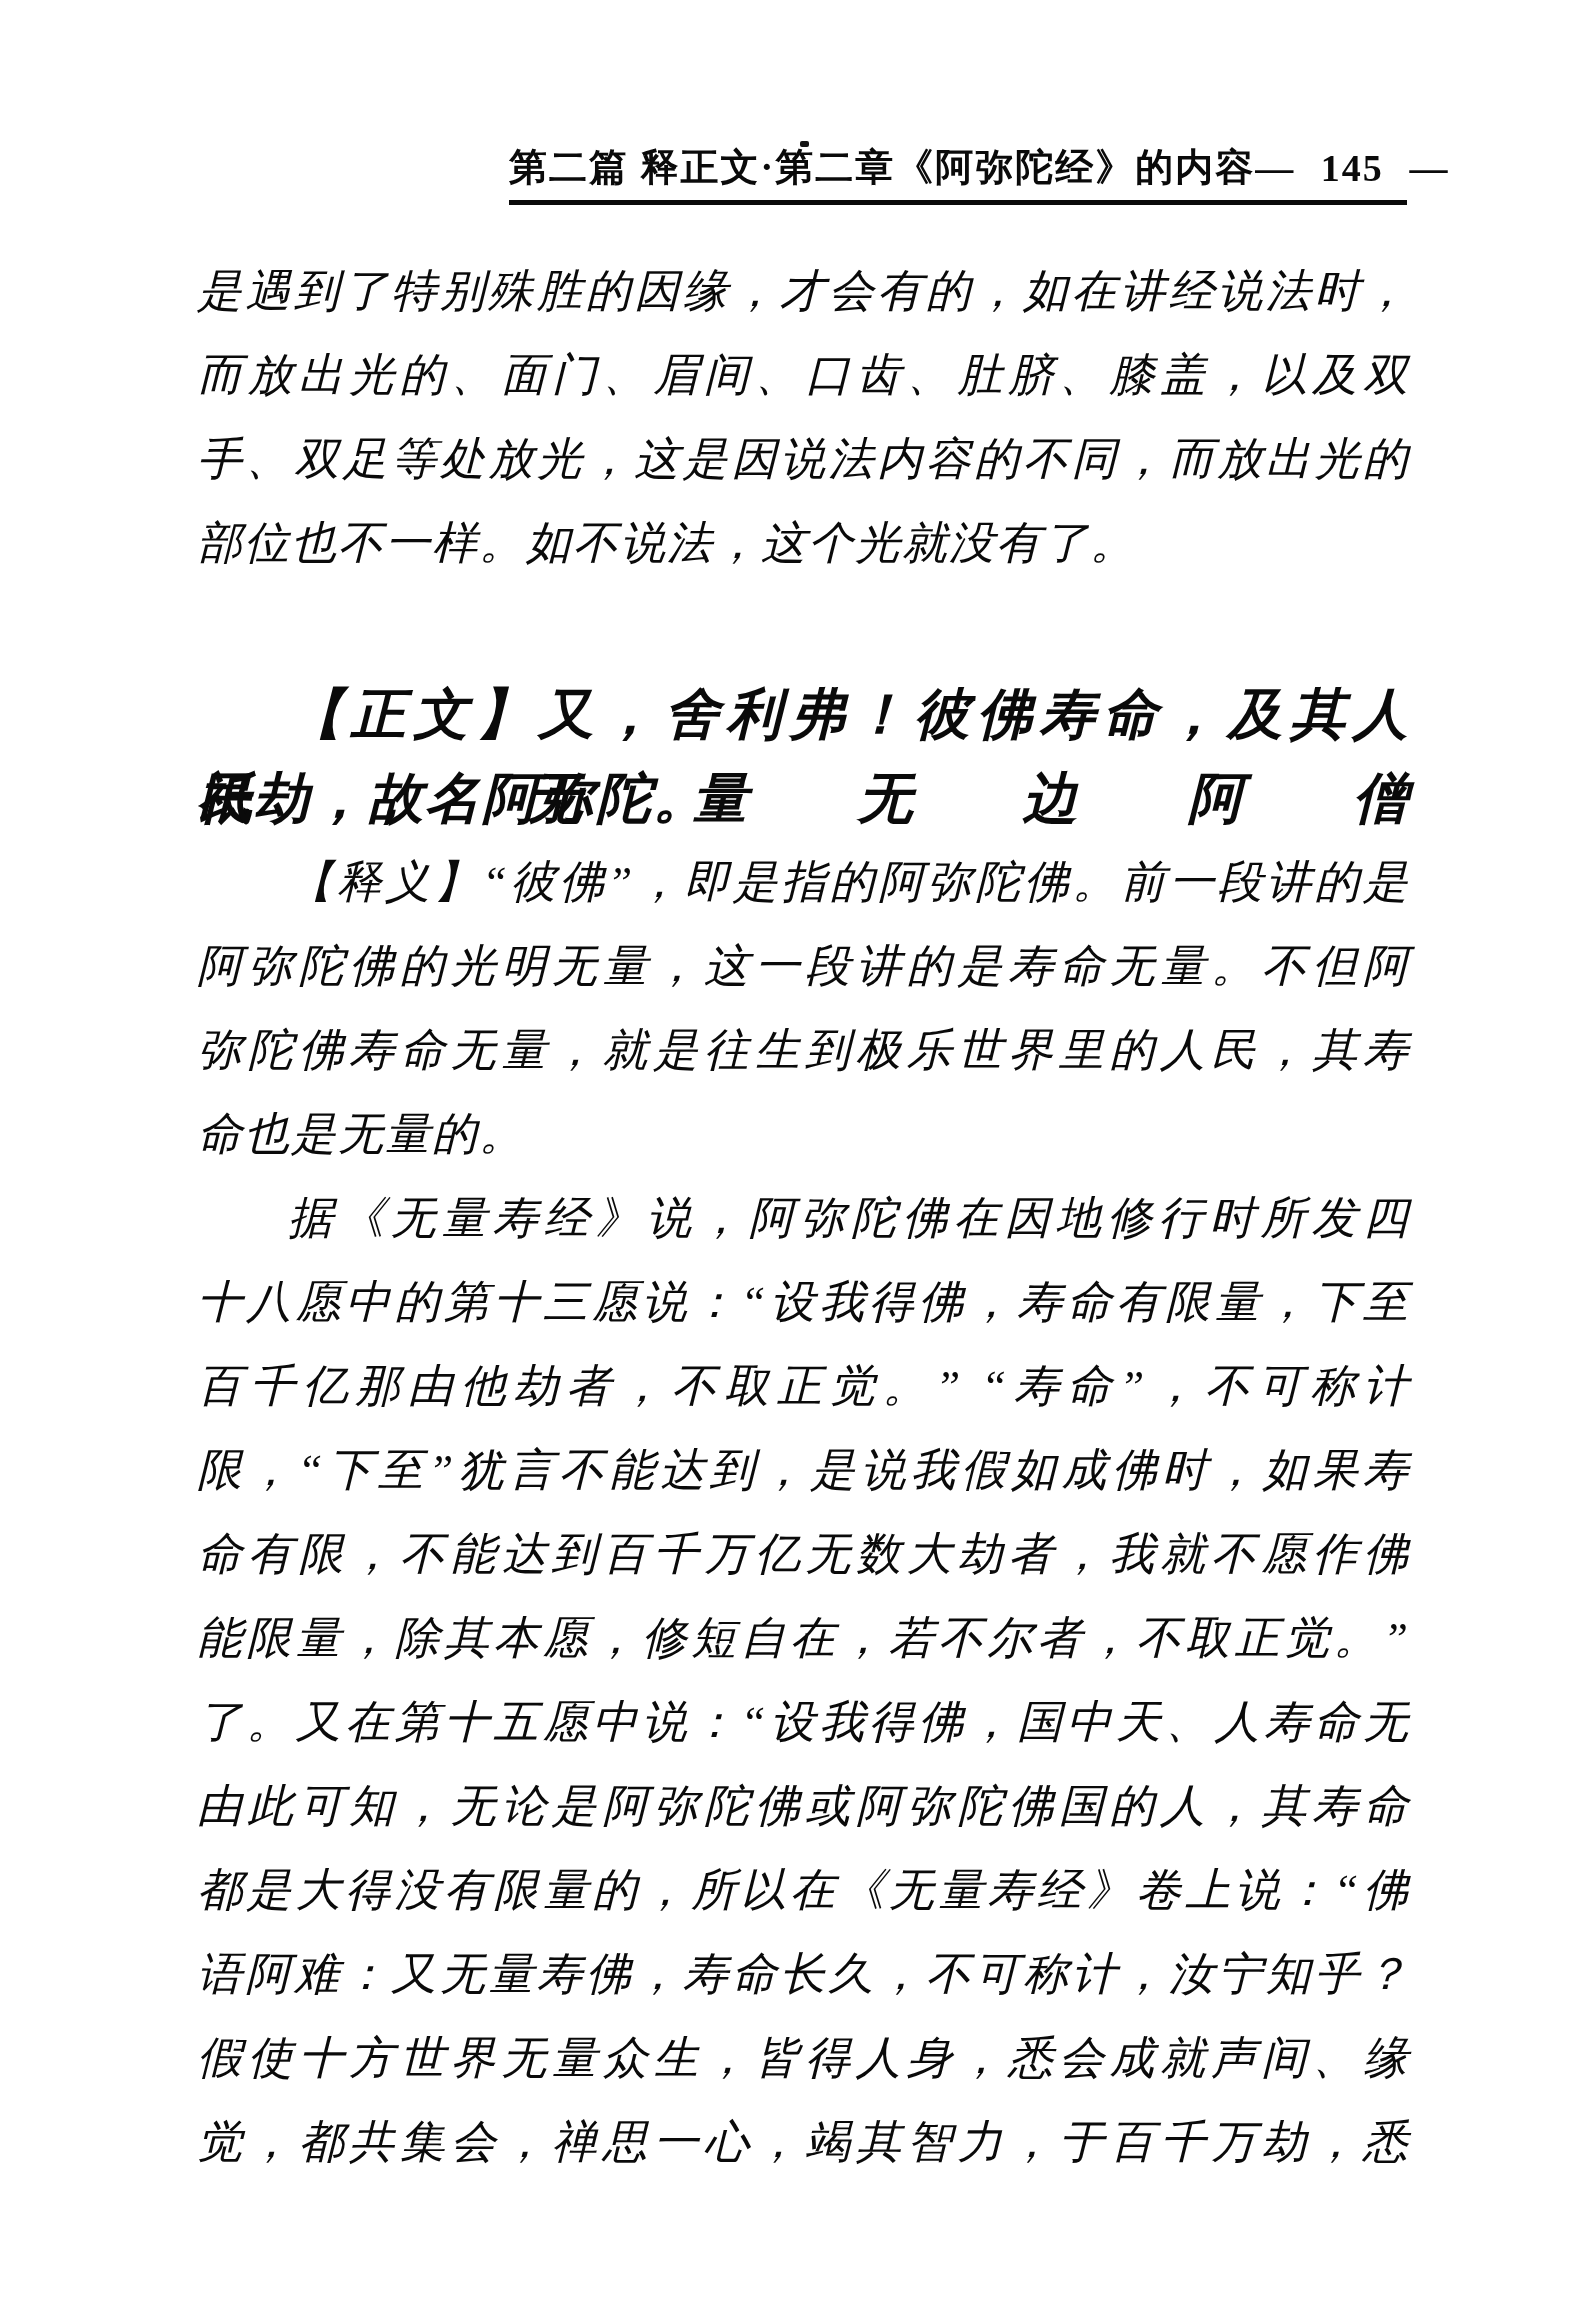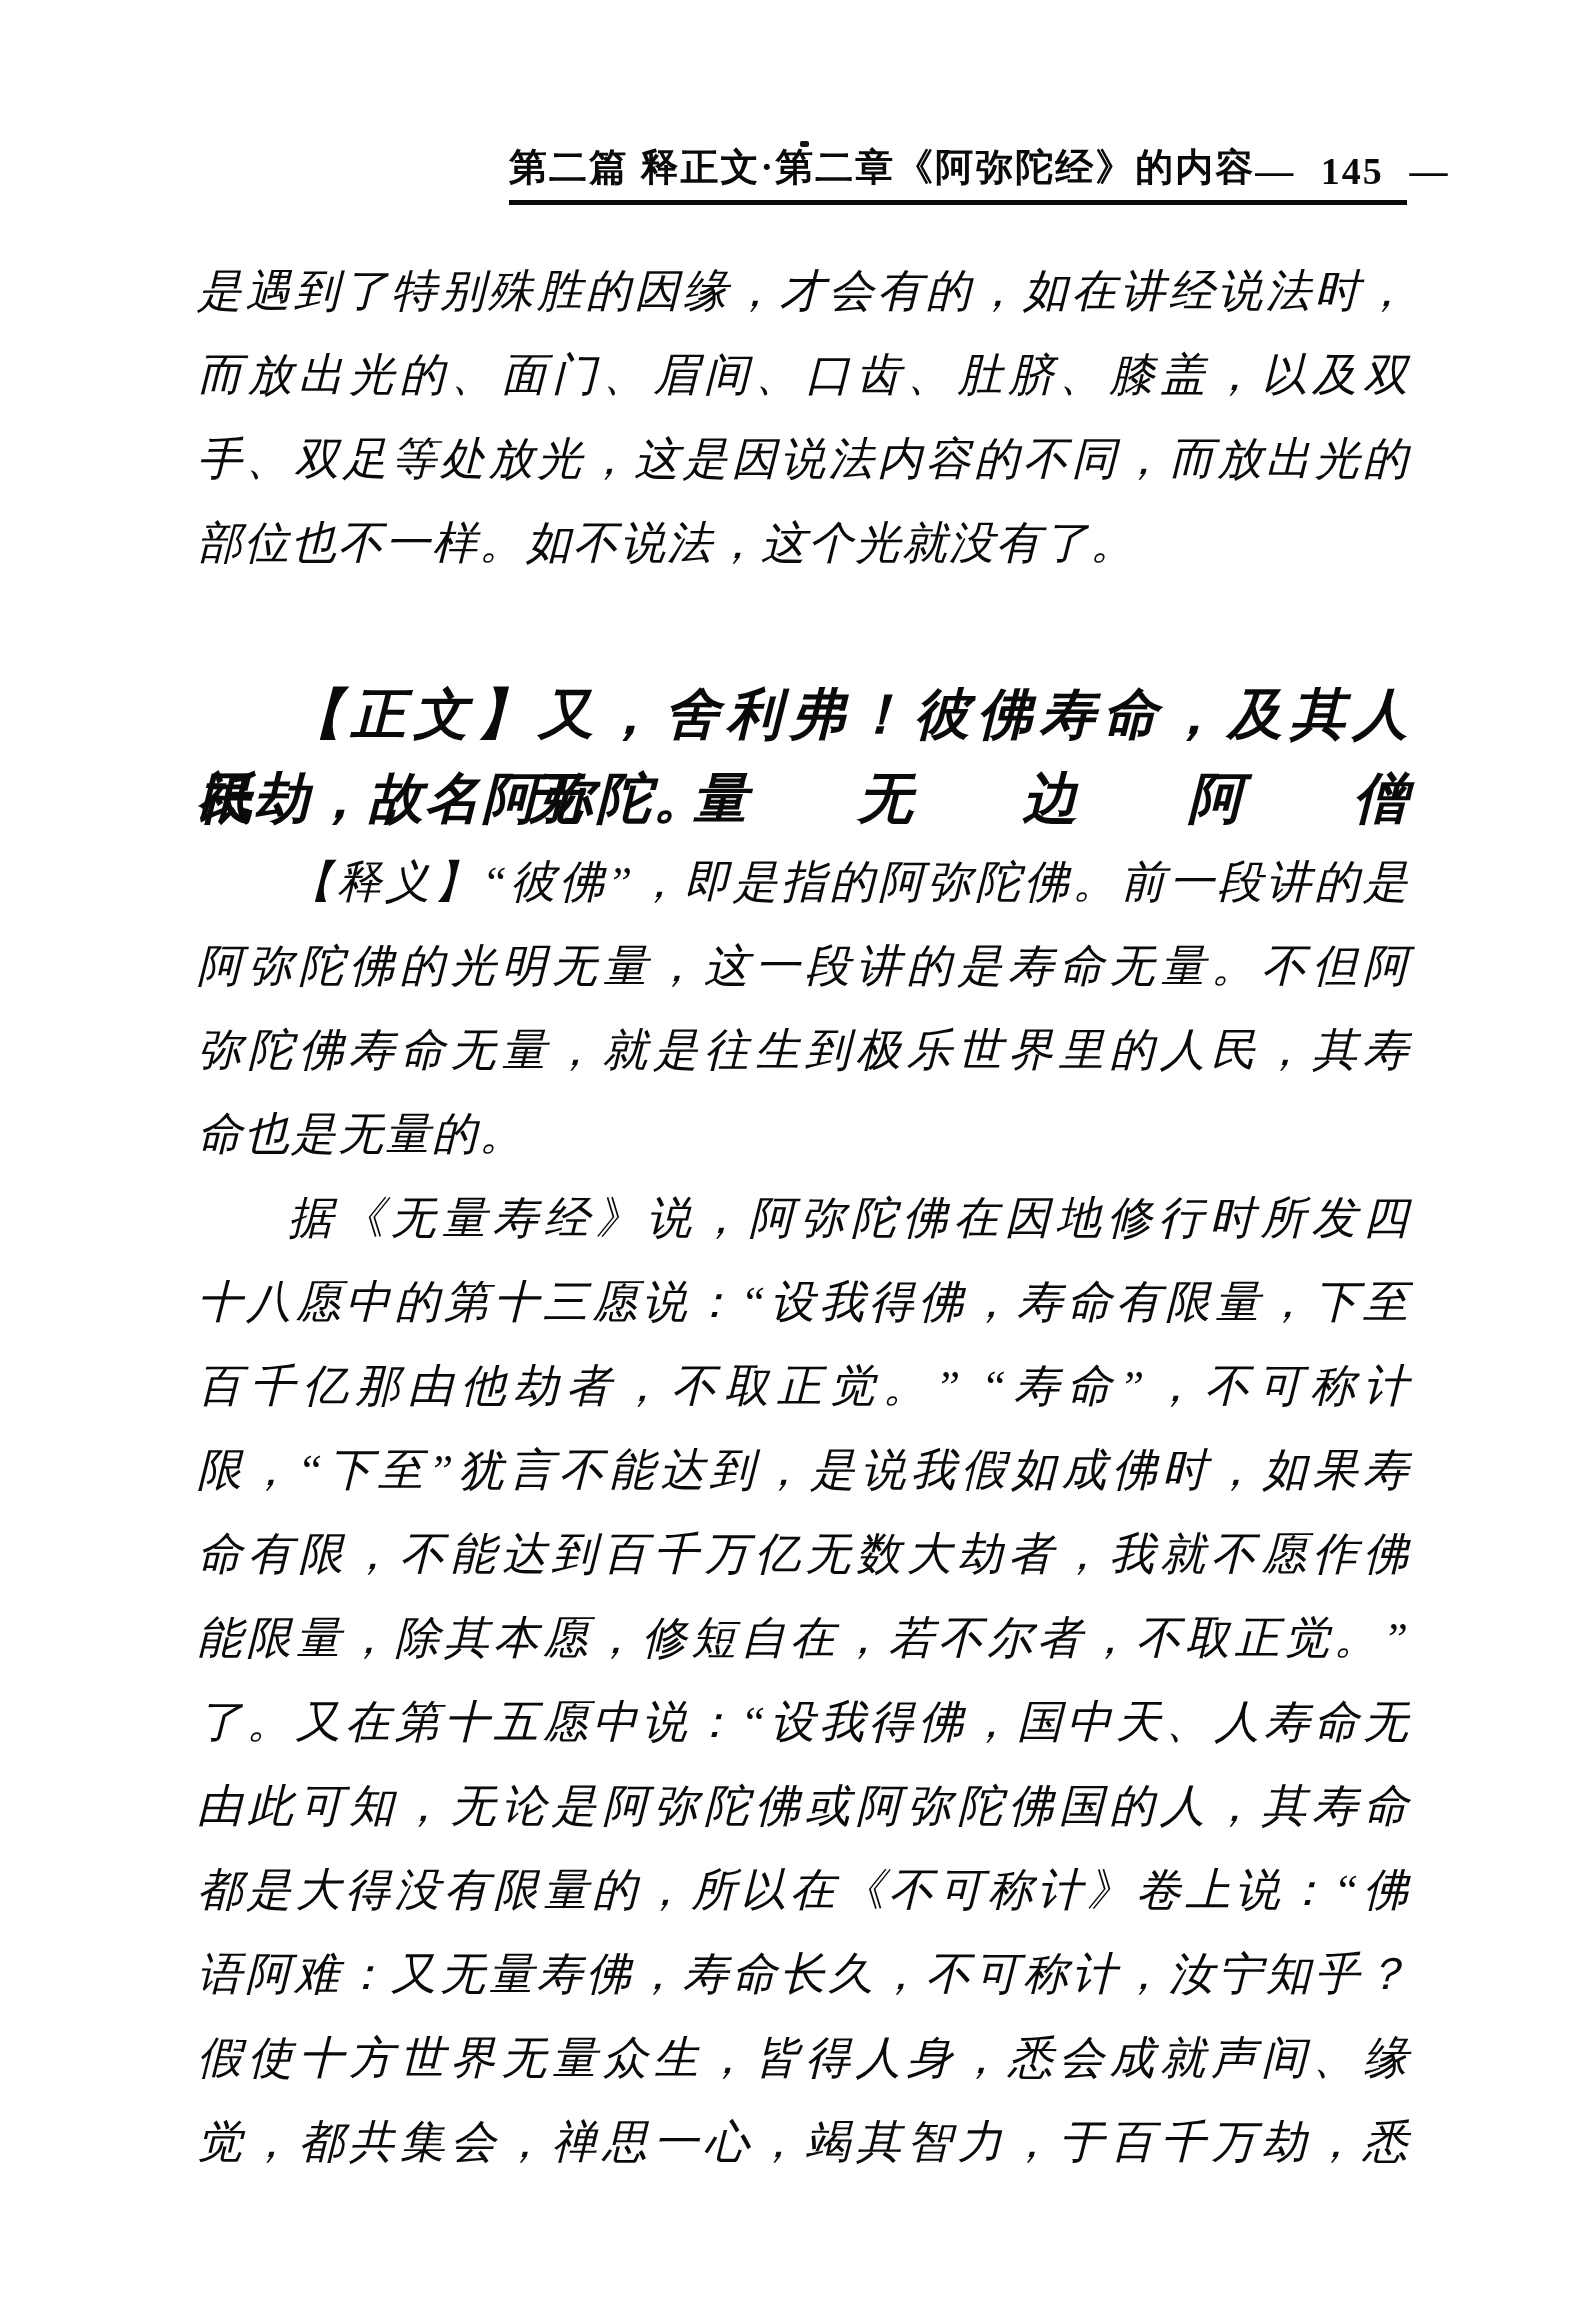--- a/index.html
+++ b/index.html
@@ -24,21 +24,21 @@
     border-radius: 2px;
   }
 
   
   .running-header {
     position: absolute;
     left: 509px;
     top: 142px;
     width: 899px;
     display: flex;
-    align-items: flex-end;
+    align-items: center;
     font-size: 38px;
     font-weight: 700;
     letter-spacing: 2px;
     white-space: nowrap;
   }
   .header-page-group {
     margin-left: auto;
     display: flex;
     align-items: baseline;
     gap: 25.6px;
@@ -122,21 +122,21 @@
 
     <div>
       <div class="line indent justify">据《无量寿经》说，阿弥陀佛在因地修行时所发四</div>
       <div class="line justify">十八愿中的第十三愿说：“设我得佛，寿命有限量，下至</div>
       <div class="line justify">百千亿那由他劫者，不取正觉。” “寿命”，不可称计</div>
       <div class="line justify">限，“下至”犹言不能达到，是说我假如成佛时，如果寿</div>
       <div class="line justify">命有限，不能达到百千万亿无数大劫者，我就不愿作佛</div>
       <div class="line justify">能限量，除其本愿，修短自在，若不尔者，不取正觉。”</div>
       <div class="line justify">了。又在第十五愿中说：“设我得佛，国中天、人寿命无</div>
       <div class="line justify">由此可知，无论是阿弥陀佛或阿弥陀佛国的人，其寿命</div>
-      <div class="line justify">都是大得没有限量的，所以在《不可称计》卷上说：“佛</div>
+      <div class="line justify">都是大得没有限量的，所以在《无量寿经》卷上说：“佛</div>
       <div class="line justify">语阿难：又无量寿佛，寿命长久，不可称计，汝宁知乎？</div>
       <div class="line justify">假使十方世界无量众生，皆得人身，悉会成就声间、缘</div>
       <div class="line justify">觉，都共集会，禅思一心，竭其智力，于百千万劫，悉</div>
     </div>
 
   </div>
 </div>
 
 
 </body></html>

